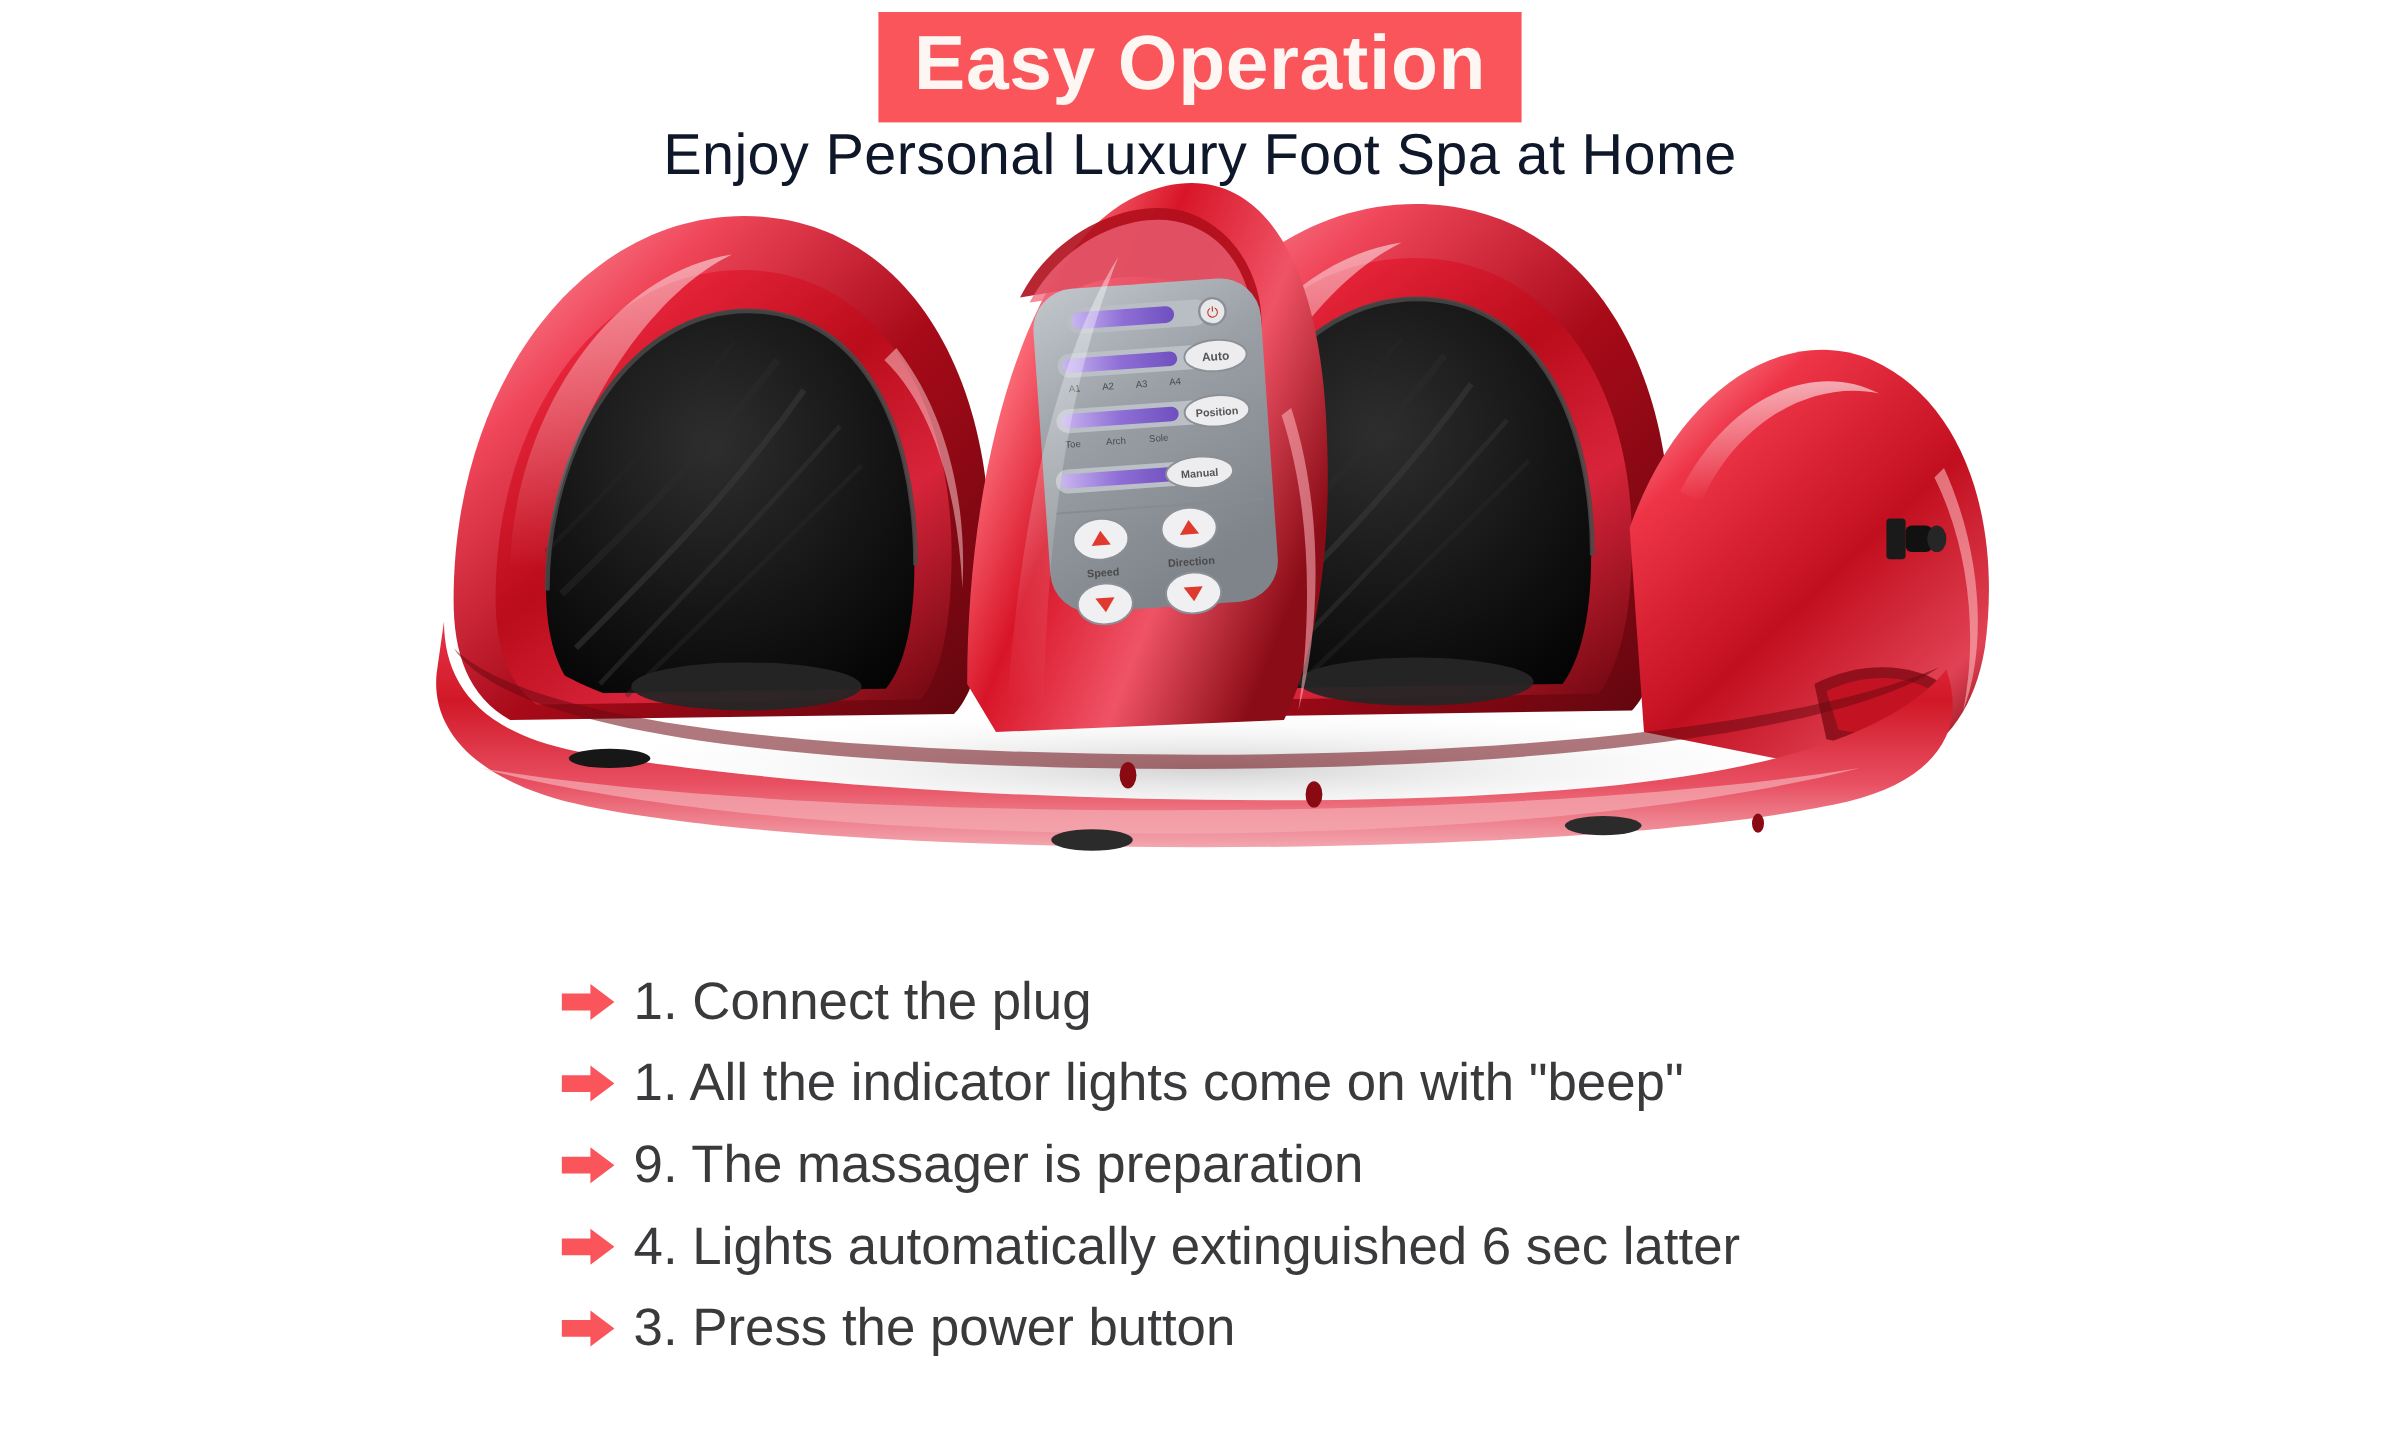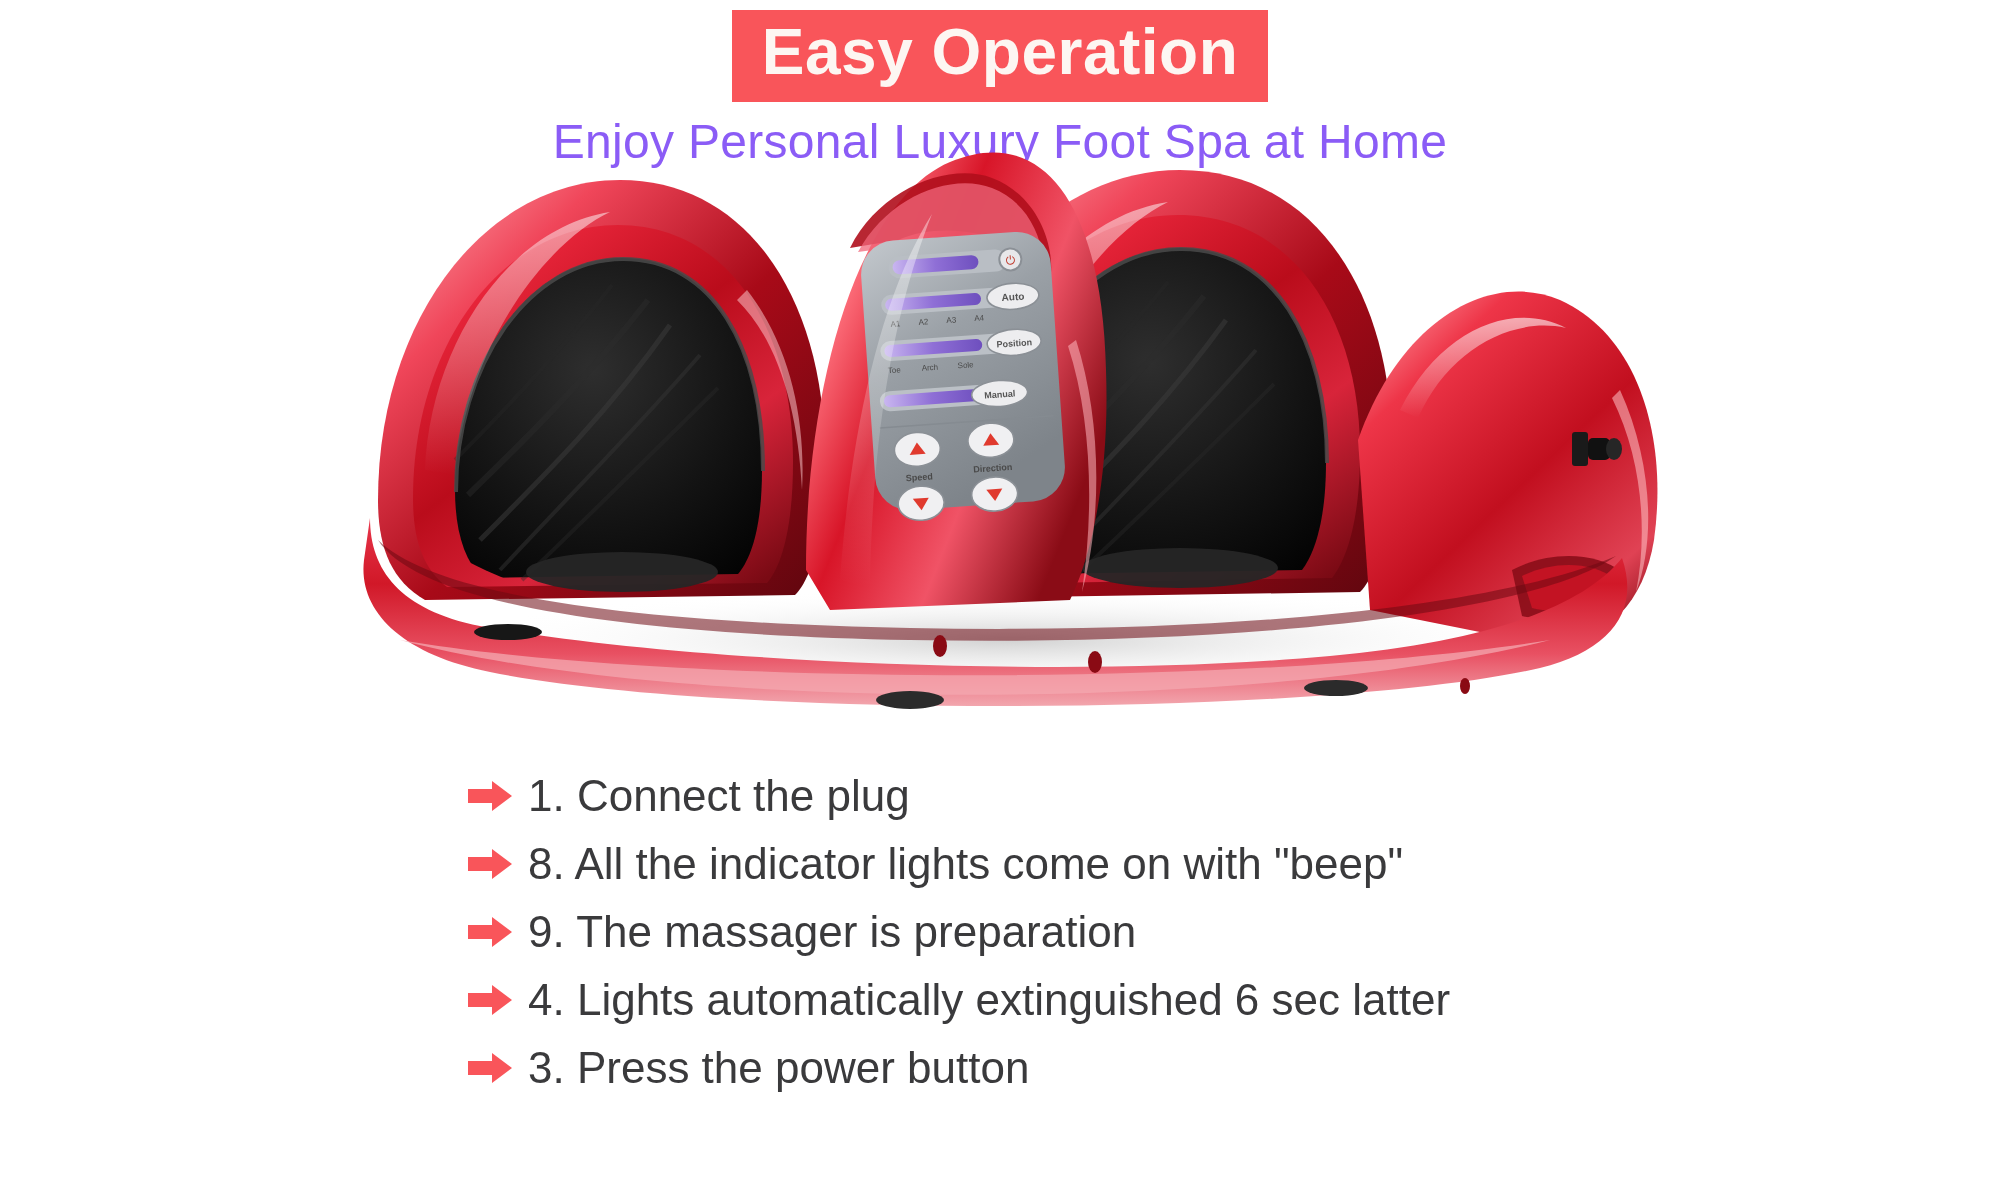--- a/index.html
+++ b/index.html
@@ -28,43 +28,42 @@
     background: #f9555a;
     color: #fdf6f2;
     font-size: 64px;
     line-height: 1.0;
     font-weight: 700;
     letter-spacing: 0.5px;
     padding: 10px 30px 18px 30px;
   }
   .subtitle {
     display: block;
-    margin-top: 12px;
     font-size: 48px;
     font-weight: 400;
-    color: #8b5cf6;
+    color: #0f172a;
     letter-spacing: 0.3px;
   }
 
   
   .product-stage {
     position: absolute;
     left: 0;
     top: 140px;
     width: 2000px;
     height: 600px;
     overflow: hidden;
   }
   .product-svg { display: block; margin: 0 auto; }
 
   
   .steps {
     position: absolute;
     left: 468px;
-    top: 762px;
+    top: 801px;
     width: 1200px;
     text-align: center;
   }
   .step-row {
     display: flex;
     align-items: center;
     height: 68px;
   }
   .arrow-icon {
     flex: 0 0 auto;
@@ -346,21 +345,21 @@
     <svg class="arrow-icon" viewBox="0 0 44 34">
       <polygon points="0,10 24,10 24,2 44,17 24,32 24,24 0,24" fill="#F9555A"></polygon>
     </svg>
     <span class="step-text">1. Connect the plug</span>
   </div>
 
   <div class="step-row">
     <svg class="arrow-icon" viewBox="0 0 44 34">
       <polygon points="0,10 24,10 24,2 44,17 24,32 24,24 0,24" fill="#F9555A"></polygon>
     </svg>
-    <span class="step-text">8. All the indicator lights come on with "beep"</span>
+    <span class="step-text">1. All the indicator lights come on with "beep"</span>
   </div>
 
   <div class="step-row">
     <svg class="arrow-icon" viewBox="0 0 44 34">
       <polygon points="0,10 24,10 24,2 44,17 24,32 24,24 0,24" fill="#F9555A"></polygon>
     </svg>
     <span class="step-text">9. The massager is preparation</span>
   </div>
 
   <div class="step-row">

